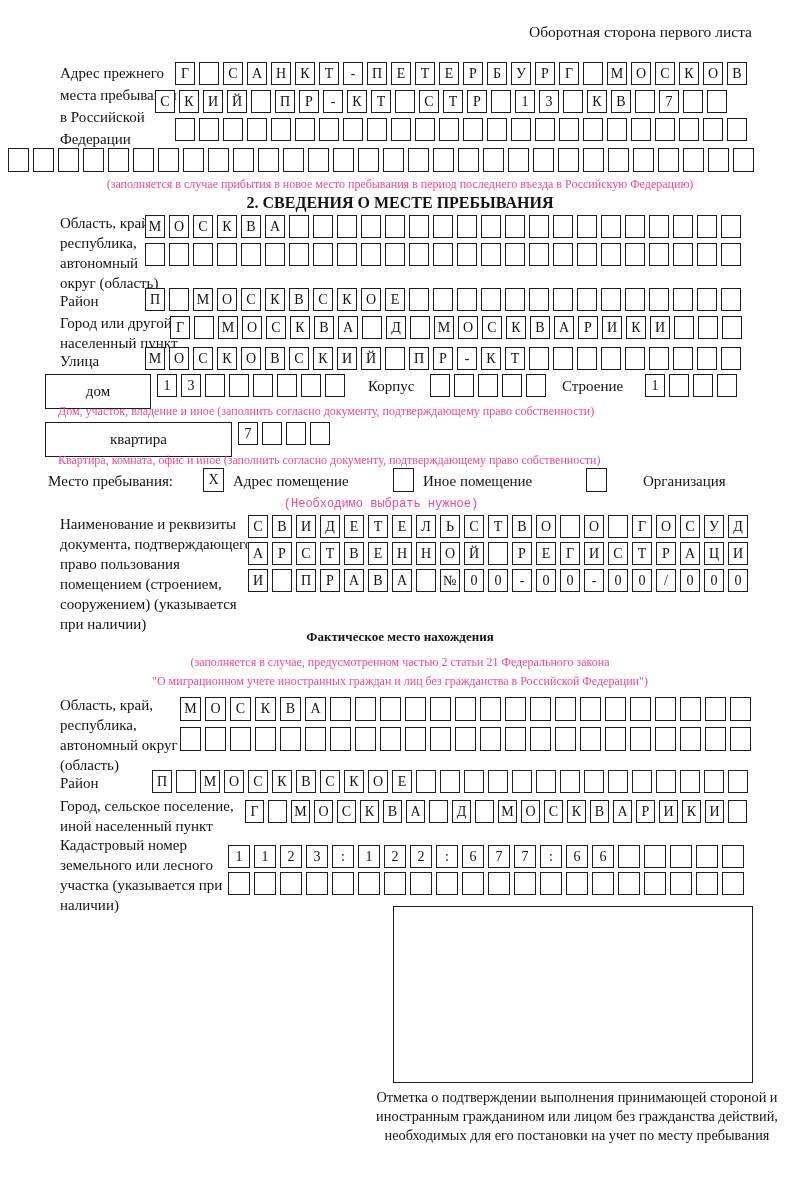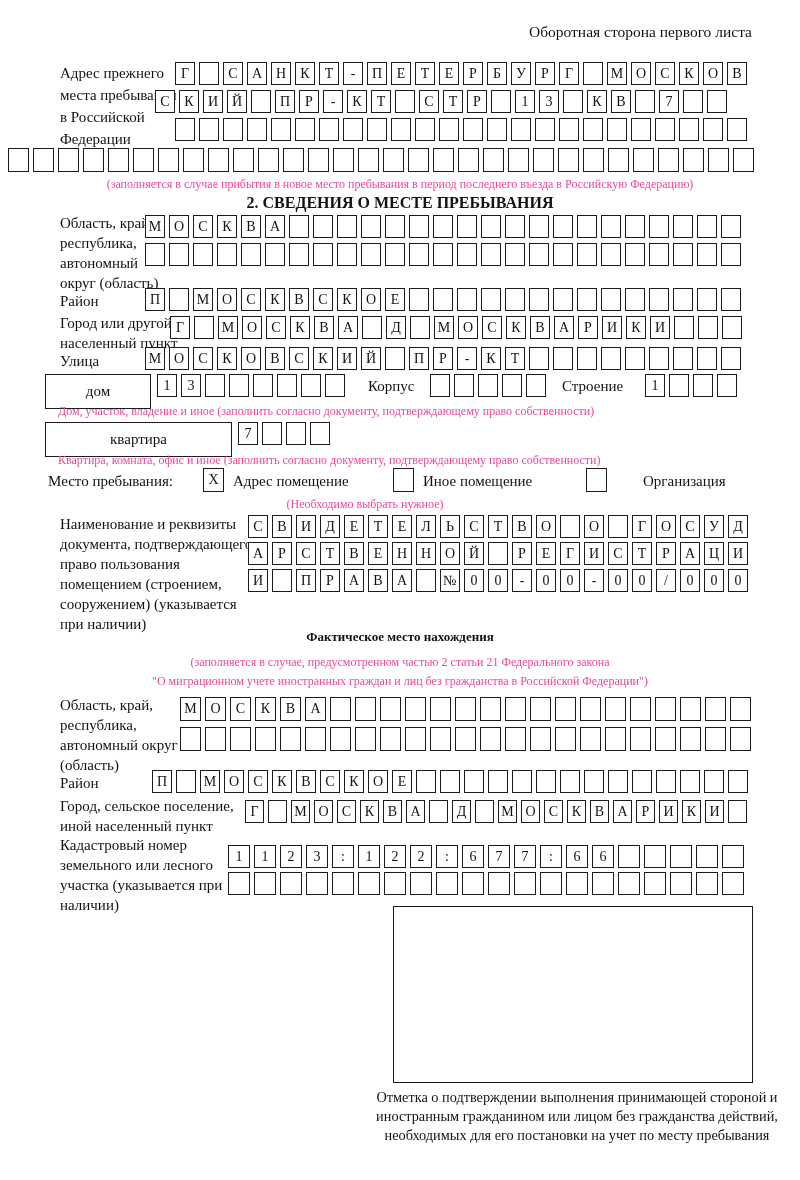--- a/index.html
+++ b/index.html
@@ -343,21 +343,21 @@
     <span class="abs lbl" style="top:3px;left:233px;">Адрес помещение</span>
     <span class="abs cells w21" style="top:0;left:393px;">
         <span class="cell"></span>
       </span>
     <span class="abs lbl" style="top:3px;left:423px;">Иное помещение</span>
     <span class="abs cells w21" style="top:0;left:586px;">
         <span class="cell"></span>
       </span>
     <span class="abs lbl" style="top:3px;left:643px;">Организация</span>
   </div>
-  <div class="abs cap center" style="top:496px;left:180px;width:370px;">(Необходимо выбрать нужное)</div>
+  <div class="abs cap center" style="top:496px;left:196px;width:370px;font-family:Liberation Mono, monospace;">(Необходимо выбрать нужное)</div>
 
   <div class="abs lbl" style="top:514px;left:60px;width:196px;">Наименование и реквизиты документа, подтверждающего право пользования помещением (строением, сооружением) (указывается при наличии)</div>
   <div class="abs cellcol" style="top:515px;left:248px;gap:4px;">
     <div class="cells">
         <span class="cell">С</span>
         <span class="cell">В</span>
         <span class="cell">И</span>
         <span class="cell">Д</span>
         <span class="cell">Е</span>
         <span class="cell">Т</span>

